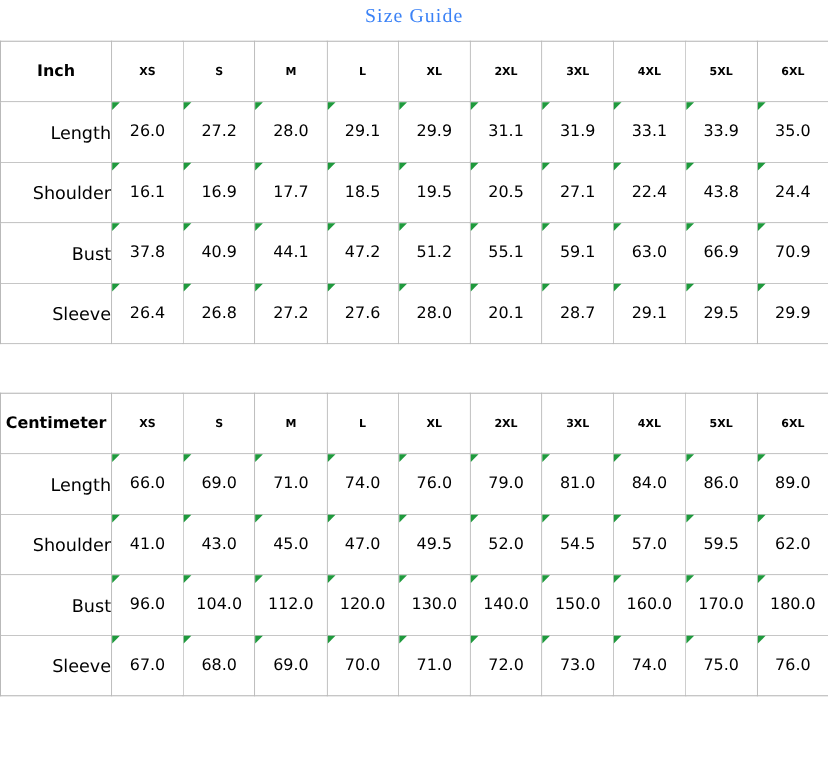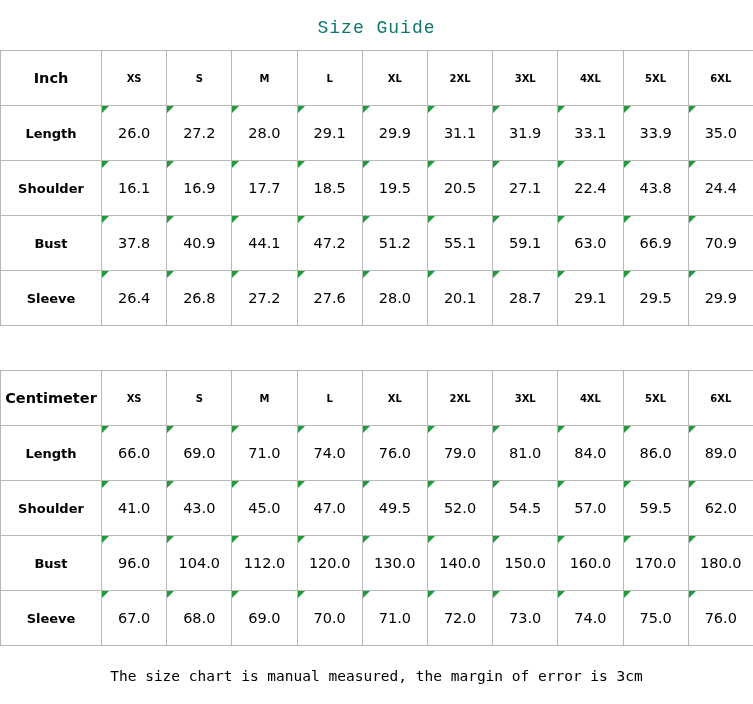--- a/index.html
+++ b/index.html
@@ -16,25 +16,25 @@
   }
   .page {
     width: 753px;
     height: 704px;
     position: relative;
     background: #ffffff;
     box-sizing: border-box;
   }
   .title {
     text-align: center;
-    font-family: Liberation Mono, monospace;
+    font-family: Liberation Serif, serif;
     font-size: 18px;
     letter-spacing: 1px;
-    color: #0f766e;
-    padding-top: 18px;
+    color: #3b82f6;
+    padding-top: 4px;
     padding-bottom: 12px;
   }
   table.size-table {
     border-collapse: collapse;
     width: 753px;
     table-layout: fixed;
   }
   table.size-table td, table.size-table th {
     border: 1px solid #b9b9b9;
     height: 54px;
@@ -49,23 +49,23 @@
   
   table.size-table th.unit-cell {
     font-size: 14.5px;
     font-weight: bold;
   }
   table.size-table th.col-head {
     font-size: 10px;
     font-weight: bold;
   }
   table.size-table th.row-head {
-    font-size: 13px;
-    font-weight: bold;
-    text-align: center;
+    font-size: 16px;
+    font-weight: normal;
+    text-align: right;
   }
   table.size-table td.val {
     font-weight: normal;
     font-size: 14.5px;
   }
   
   td.val::before {
     content: "";
     position: absolute;
     left: 0;
@@ -262,15 +262,14 @@
         <td class="val">71.0</td>
         <td class="val">72.0</td>
         <td class="val">73.0</td>
         <td class="val">74.0</td>
         <td class="val">75.0</td>
         <td class="val">76.0</td>
       </tr>
     </tbody>
   </table>
 
-  <div class="footnote">The size chart is manual measured, the margin of error is 3cm</div>
 
 </div>
 
 </body></html>

